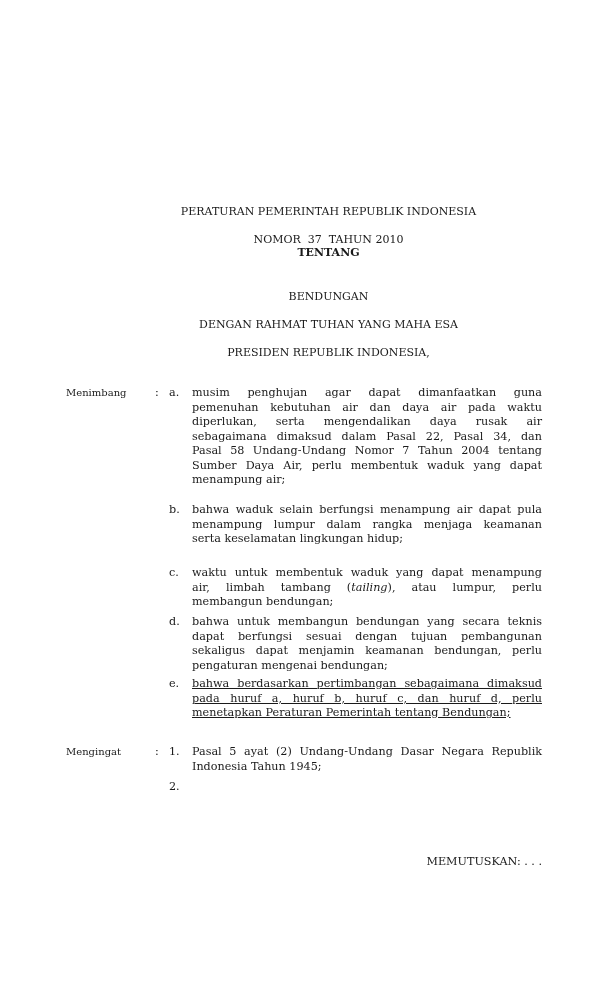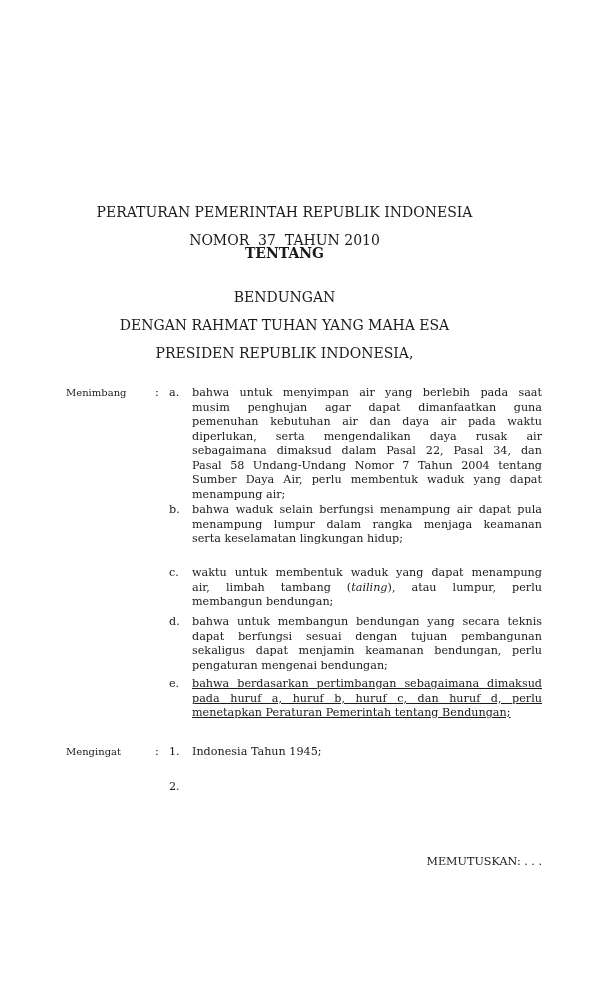--- a/index.html
+++ b/index.html
@@ -19,24 +19,25 @@
       position: absolute;
       left: 0; top: 0;
       width: 612px;
       height: 1008px;
     }
     .heading {
       position: absolute;
       left: 0;
       width: 569px;
       text-align: center;
-      font-size: 14px;
+      font-size: 11px;
       letter-spacing: 0px;
       line-height: 14px;
       white-space: pre;
+      padding-left: 44px;
     }
     .section-label {
       position: absolute;
       left: 66px;
       font-size: 10px;
       line-height: 14.5px;
     }
     .colon {
       position: absolute;
       left: 155px;
@@ -87,21 +88,20 @@
   <div class="heading" style="top:246px;font-weight:bold;">TENTANG</div>
   <div class="heading" style="top:290px;">BENDUNGAN</div>
   <div class="heading" style="top:318px;">DENGAN RAHMAT TUHAN YANG MAHA ESA</div>
   <div class="heading" style="top:346px;">PRESIDEN REPUBLIK INDONESIA,</div>
 
   <div class="section-label" style="top:386px;">Menimbang</div>
   <div class="colon" style="top:386px;">:</div>
 
   <div class="item-marker" style="top:386px;">a.</div>
   <div class="item-body" style="top:386px;">
-    <span class="line">bahwa untuk menyimpan air yang berlebih pada saat</span>
     <span class="line">musim penghujan agar dapat dimanfaatkan guna</span>
     <span class="line">pemenuhan kebutuhan air dan daya air pada waktu</span>
     <span class="line">diperlukan, serta mengendalikan daya rusak air</span>
     <span class="line">sebagaimana dimaksud dalam Pasal 22, Pasal 34, dan</span>
     <span class="line">Pasal 58 Undang-Undang Nomor 7 Tahun 2004 tentang</span>
     <span class="line">Sumber Daya Air, perlu membentuk waduk yang dapat</span>
     <span class="line last">menampung air;</span>
   </div>
 
   <div class="item-marker" style="top:503px;">b.</div>
@@ -131,20 +131,21 @@
     <span class="line">bahwa berdasarkan pertimbangan sebagaimana dimaksud</span>
     <span class="line">pada huruf a, huruf b, huruf c, dan huruf d, perlu</span>
     <span class="line last">menetapkan Peraturan Pemerintah tentang Bendungan;</span>
   </div>
 
   <div class="section-label" style="top:745px;">Mengingat</div>
   <div class="colon" style="top:745px;">:</div>
 
   <div class="item-marker" style="top:745px;">1.</div>
   <div class="item-body" style="top:745px;">
+    <span class="line">Pasal 5 ayat (2) Undang-Undang Dasar Negara Republik</span>
     <span class="line last">Indonesia Tahun 1945;</span>
   </div>
 
   <div class="item-marker" style="top:780px;">2.</div>
 
   <div class="footer-next">MEMUTUSKAN: . . .</div>
 
 </div>
 
 </body></html>

